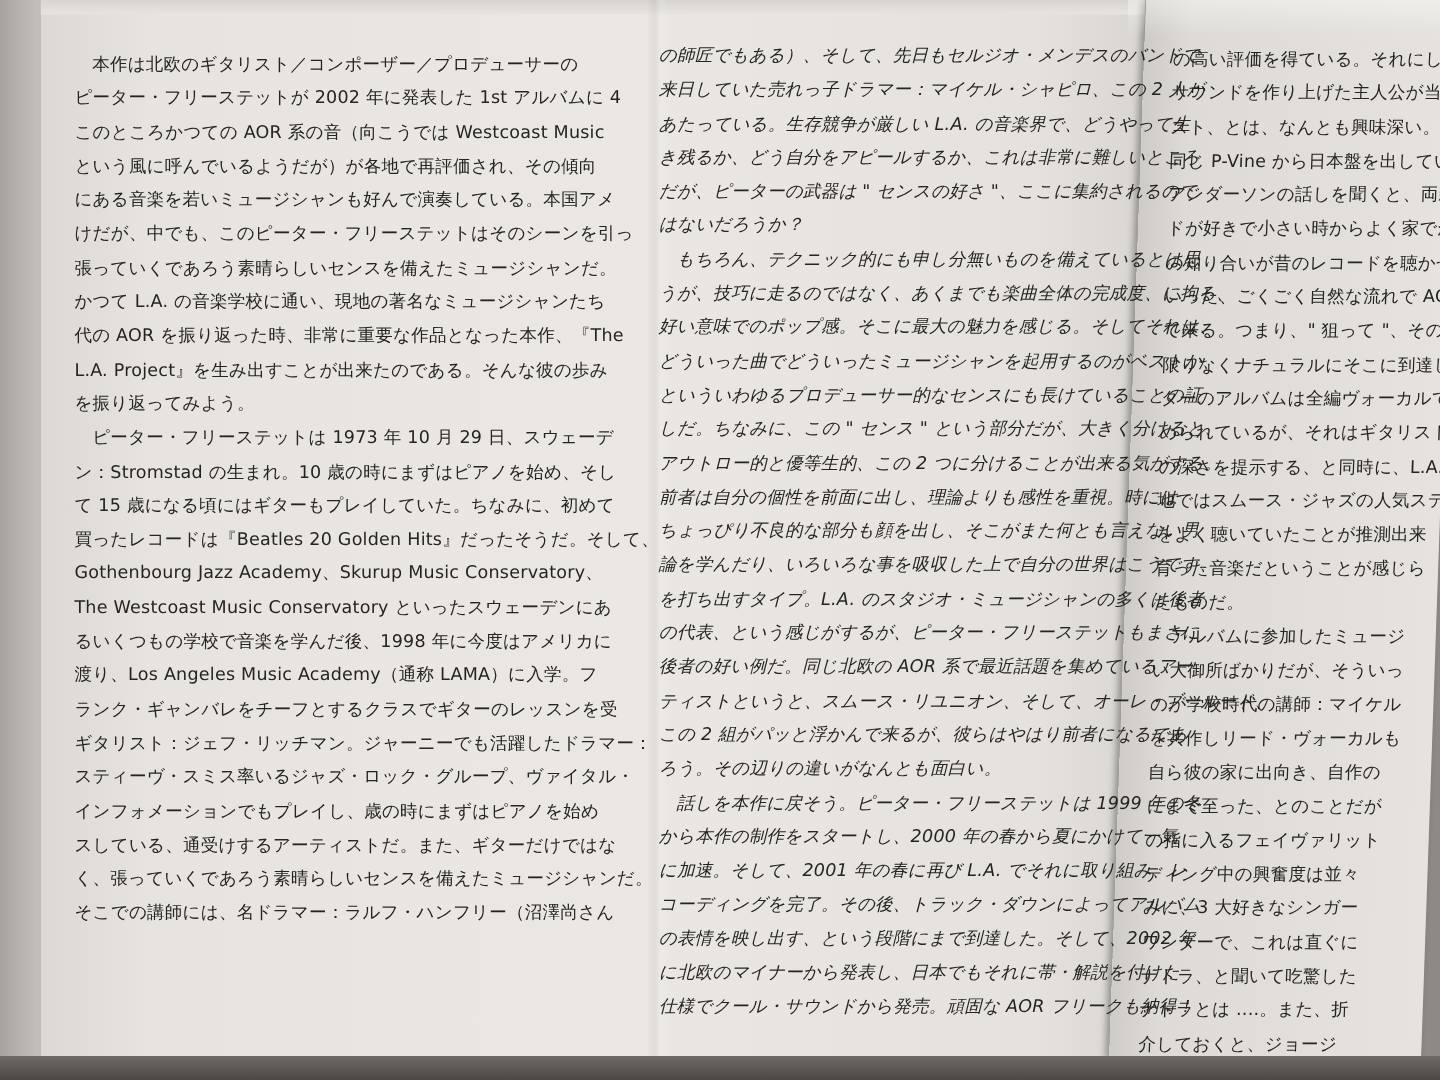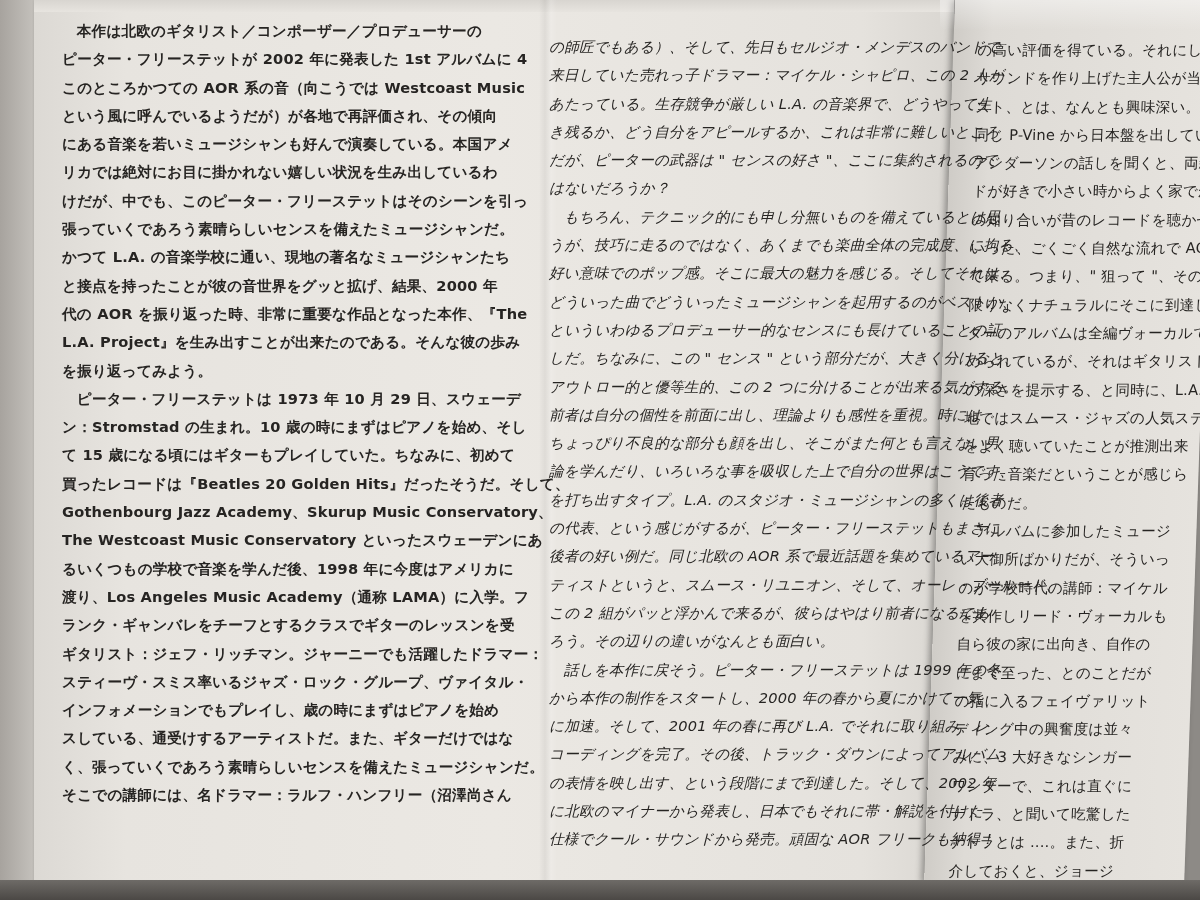--- a/index.html
+++ b/index.html
@@ -37,21 +37,21 @@
     left:955px; width:260px;
     background:linear-gradient(90deg,#cfccc7 0%,#dedbd6 15%,#e6e3de 100%);
     transform:skewX(-2deg); transform-origin:top left;
     box-shadow:-3px 0 6px rgba(0,0,0,.35);
   }
   .col {
     position:absolute; font-size:14.6px; line-height:28.3px; color:#262422;
     letter-spacing:0.2px;
   }
   .col p { margin:0; white-space:nowrap; }
-  #col-1 { left:62px; top:17px;font-weight:bold; }
+  #col-1 { left:62px; top:40px; }
   #col-2 { left:549px; top:33px;font-style:italic; }
   #col-3 { left:963px; top:36px; transform:skewX(-2deg); }
   .shadow-top {
     position:absolute; left:940px; top:0; width:260px; height:30px;
     background:linear-gradient(180deg,rgba(255,255,255,.4),rgba(0,0,0,0));
   }
 </style>
 </head>
 <body>
 
@@ -62,25 +62,23 @@
 <div class="page" id="page-right"></div>
 <div class="shadow-top"></div>
 <div class="bg-bottom"></div>
 
 <div class="col" id="col-1">
     <p>　本作は北欧のギタリスト／コンポーザー／プロデューサーの</p>
     <p>ピーター・フリーステットが 2002 年に発表した 1st アルバムに 4</p>
     <p>このところかつての AOR 系の音（向こうでは Westcoast Music</p>
     <p>という風に呼んでいるようだが）が各地で再評価され、その傾向</p>
     <p>にある音楽を若いミュージシャンも好んで演奏している。本国アメ</p>
-    <p>リカでは絶対にお目に掛かれない嬉しい状況を生み出しているわ</p>
     <p>けだが、中でも、このピーター・フリーステットはそのシーンを引っ</p>
     <p>張っていくであろう素晴らしいセンスを備えたミュージシャンだ。</p>
     <p>かつて L.A. の音楽学校に通い、現地の著名なミュージシャンたち</p>
-    <p>と接点を持ったことが彼の音世界をグッと拡げ、結果、2000 年</p>
     <p>代の AOR を振り返った時、非常に重要な作品となった本作、『The</p>
     <p>L.A. Project』を生み出すことが出来たのである。そんな彼の歩み</p>
     <p>を振り返ってみよう。</p>
     <p>　ピーター・フリーステットは 1973 年 10 月 29 日、スウェーデ</p>
     <p>ン：Stromstad の生まれ。10 歳の時にまずはピアノを始め、そし</p>
     <p>て 15 歳になる頃にはギターもプレイしていた。ちなみに、初めて</p>
     <p>買ったレコードは『Beatles 20 Golden Hits』だったそうだ。そして、</p>
     <p>Gothenbourg Jazz Academy、Skurup Music Conservatory、</p>
     <p>The Westcoast Music Conservatory といったスウェーデンにあ</p>
     <p>るいくつもの学校で音楽を学んだ後、1998 年に今度はアメリカに</p>

